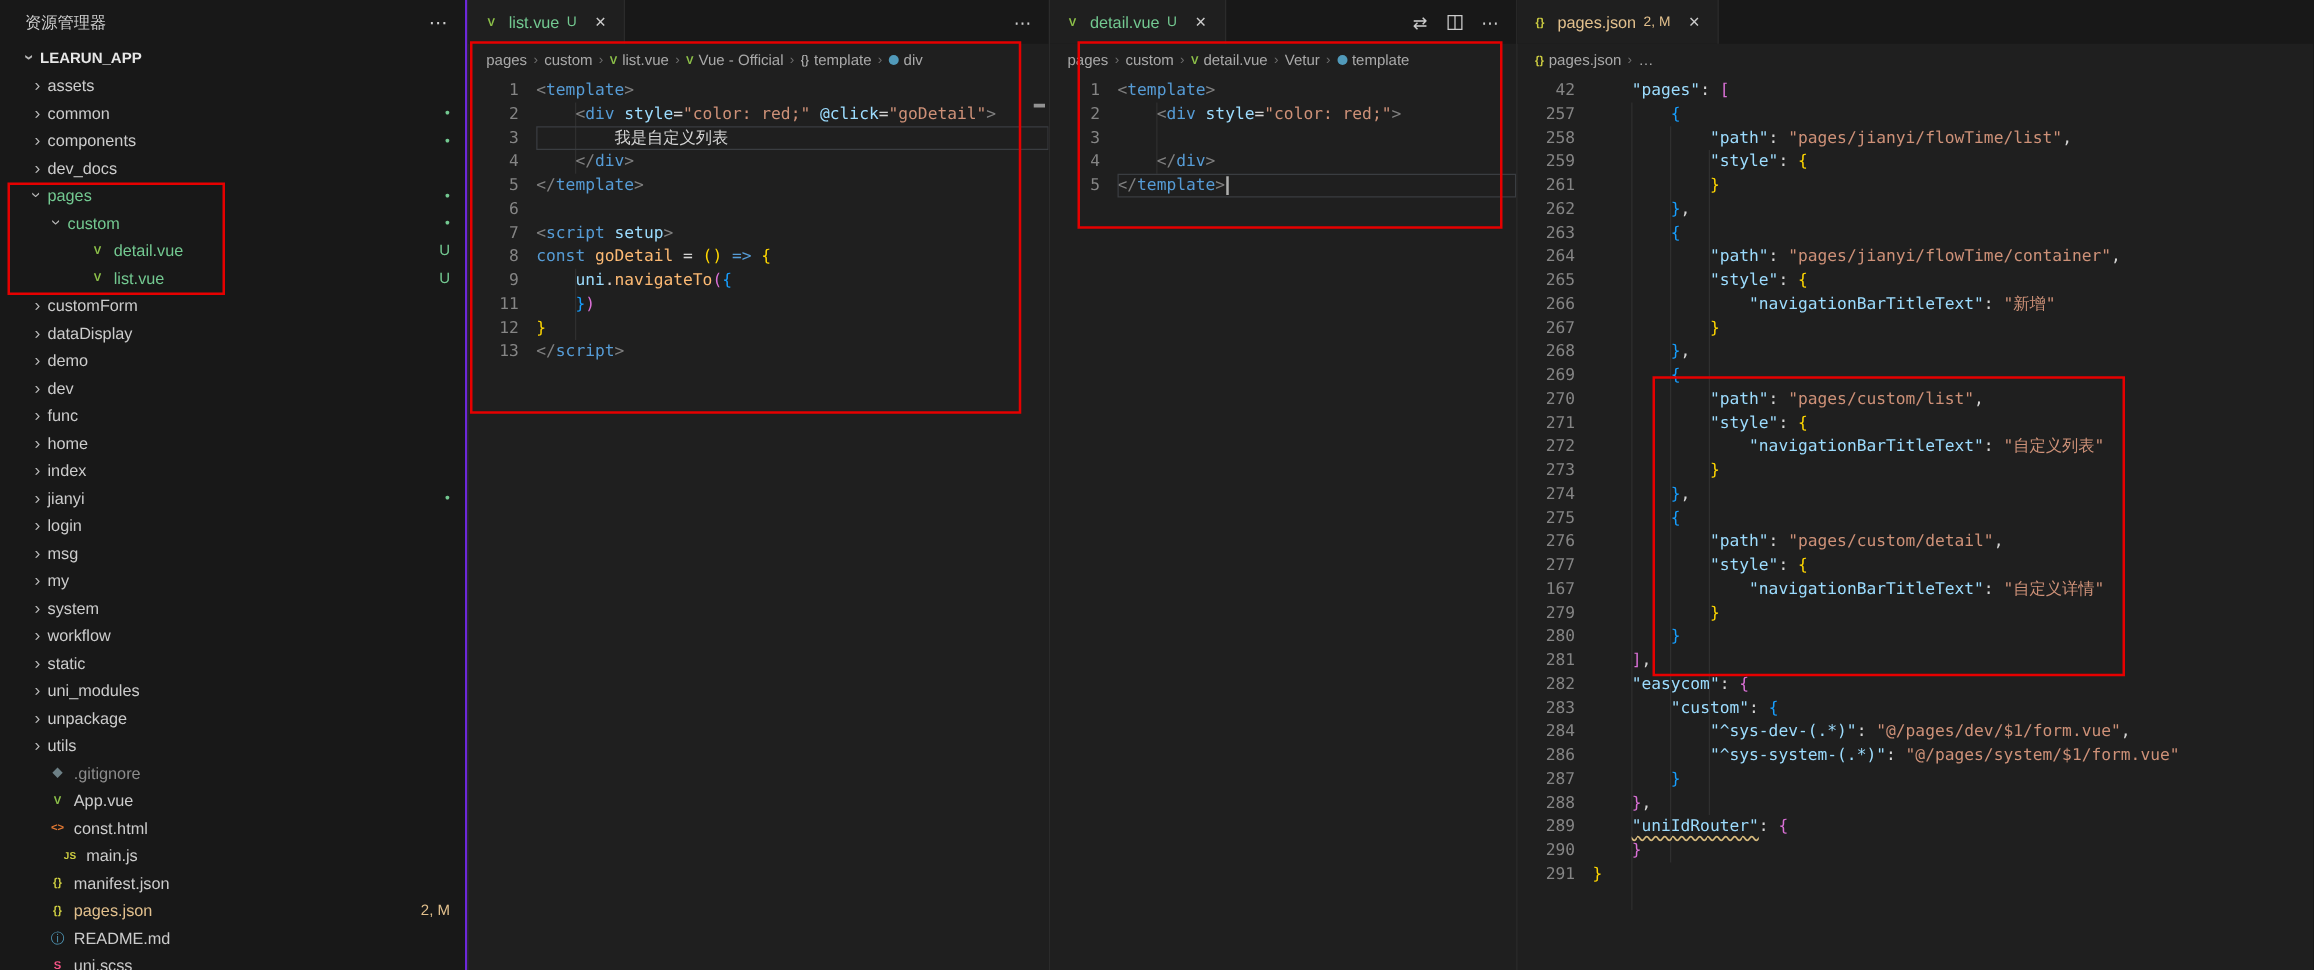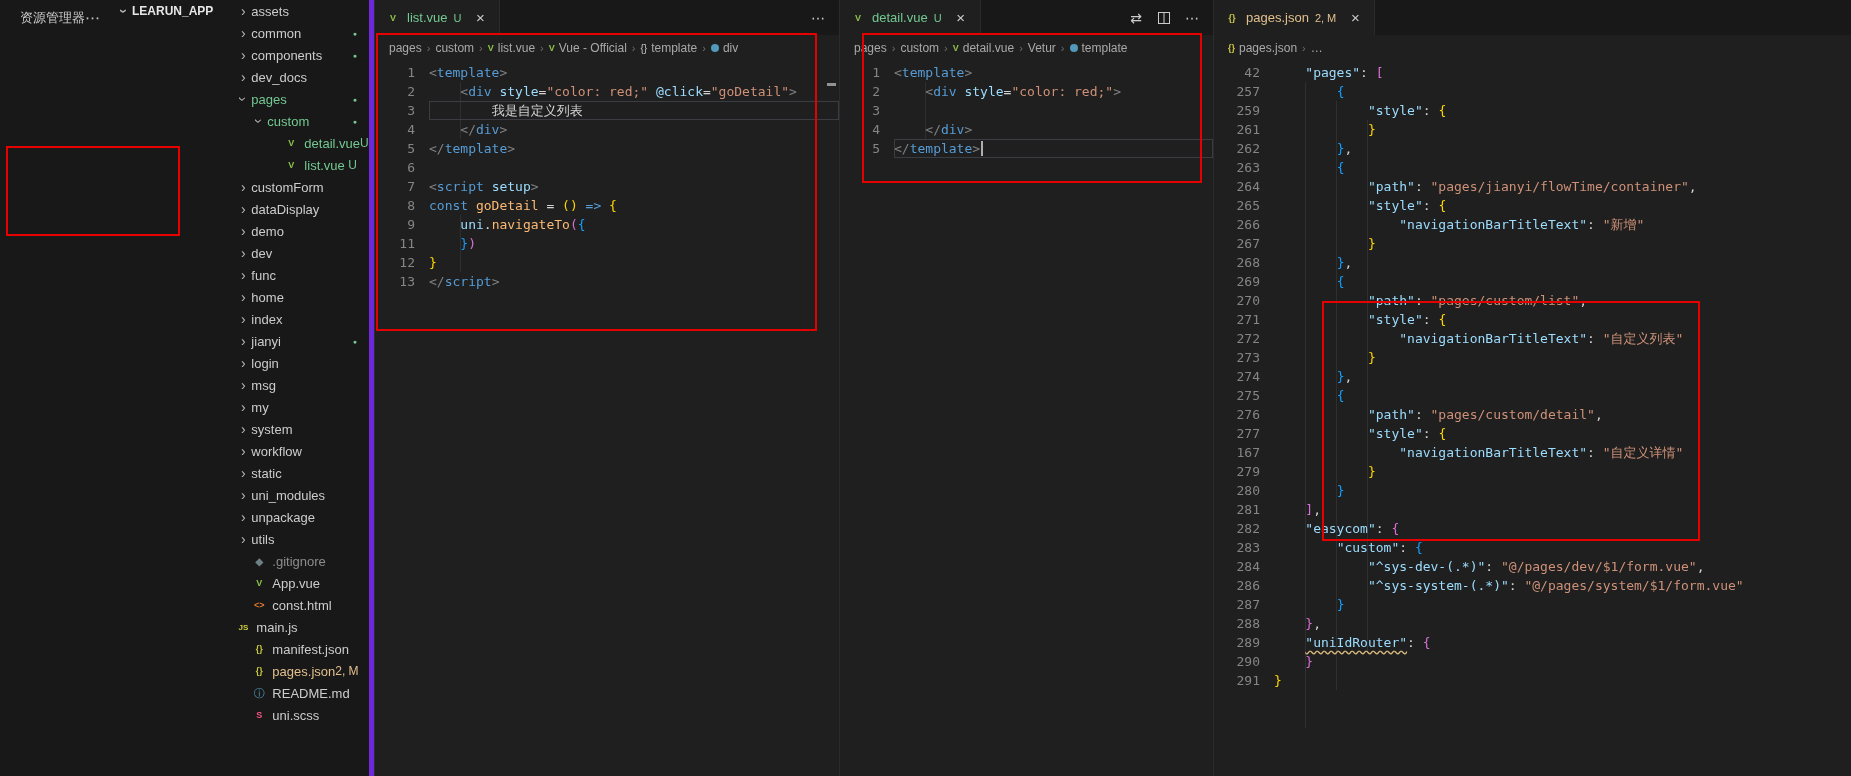--- a/index.html
+++ b/index.html
@@ -1,23 +1,23 @@
 <!DOCTYPE html>
 <html><head>
 <meta charset="utf-8">
 <style>
   *{box-sizing:border-box;margin:0;padding:0}
   body{margin:0;background:#101010;font-family:"Liberation Sans",sans-serif}
   .app{position:relative;width:1851px;height:776px;background:#181818;display:flex;overflow:hidden;color:#cccccc}
 
   
-  .sidebar{width:374px;min-width:374px;background:#181818;border-right:5px solid #6d28d9;display:flex;flex-direction:row;overflow:hidden}
+  .sidebar{width:374px;min-width:374px;background:#181818;border-right:2px solid #6d28d9;display:flex;flex-direction:column;overflow:hidden}
   .sb-header{height:35px;display:flex;align-items:center;justify-content:space-between;padding:0 14px 0 20px;font-size:13px;color:#cccccc}
   .sb-more{cursor:pointer;font-size:15px;color:#cccccc}
-  .root-row{height:22px;display:flex;align-items:center;padding-left:2px;font-size:12px;font-weight:700;color:#e7e7e7;cursor:pointer}
+  .root-row{height:22px;display:flex;align-items:center;padding-left:16px;font-size:12px;font-weight:700;color:#e7e7e7;cursor:pointer}
   .tree{flex:1;overflow:hidden;font-size:13px}
   .trow{height:22px;display:flex;align-items:center;cursor:pointer;white-space:nowrap}
   .chev{width:16px;min-width:16px;display:inline-flex;justify-content:center;align-items:center;color:#b8b8b8;font-size:14px;line-height:1}
   .chev.down{transform:rotate(90deg)}
   .ficon{width:16px;min-width:16px;margin-right:5px;display:inline-flex;align-items:center;justify-content:center;font-weight:700;font-size:9px;letter-spacing:0}
   .ficon.vue{color:#8dc149}
   .ficon.json{color:#cbcb41}
   .ficon.js{color:#cbcb41;font-size:8px}
   .ficon.html{color:#e37933}
   .ficon.git{color:#6d8086;font-size:10px}
@@ -220,21 +220,21 @@
         <div class="trow" style="padding-left: 22px;">
           <span class="chev"></span>
           <span class="ficon vue">V</span>
           <span class="tlabel">App.vue</span>
         </div>
         <div class="trow" style="padding-left: 22px;">
           <span class="chev"></span>
           <span class="ficon html">&lt;&gt;</span>
           <span class="tlabel">const.html</span>
         </div>
-        <div class="trow" style="padding-left: 6px;">
+        <div class="trow" style="padding-left: 32px;">
           <span class="chev"></span>
           <span class="ficon js">JS</span>
           <span class="tlabel">main.js</span>
         </div>
         <div class="trow" style="padding-left: 22px;">
           <span class="chev"></span>
           <span class="ficon json">{}</span>
           <span class="tlabel">manifest.json</span>
         </div>
         <div class="trow orange" style="padding-left: 22px;">
@@ -447,20 +447,24 @@
         <div class="guide" style="left:153px;top:59px;height:532px"></div>
       <div class="cline">
             <span class="ln">42</span>
             <span class="ltx"><span class="tk-w">    </span><span class="tk-key">"pages"</span><span class="tk-o">: </span><span class="tk-b2">[</span></span>
           </div>
           <div class="cline">
             <span class="ln">257</span>
             <span class="ltx"><span class="tk-w">        </span><span class="tk-b3">{</span></span>
           </div>
           <div class="cline">
+            <span class="ln">258</span>
+            <span class="ltx"><span class="tk-w">            </span><span class="tk-key">"path"</span><span class="tk-o">: </span><span class="tk-str">"pages/jianyi/flowTime/list"</span><span class="tk-o">,</span></span>
+          </div>
+          <div class="cline">
             <span class="ln">259</span>
             <span class="ltx"><span class="tk-w">            </span><span class="tk-key">"style"</span><span class="tk-o">: </span><span class="tk-b1">{</span></span>
           </div>
           <div class="cline">
             <span class="ln">261</span>
             <span class="ltx"><span class="tk-w">            </span><span class="tk-b1">}</span></span>
           </div>
           <div class="cline">
             <span class="ln">262</span>
             <span class="ltx"><span class="tk-w">        </span><span class="tk-b3">}</span><span class="tk-o">,</span></span>

